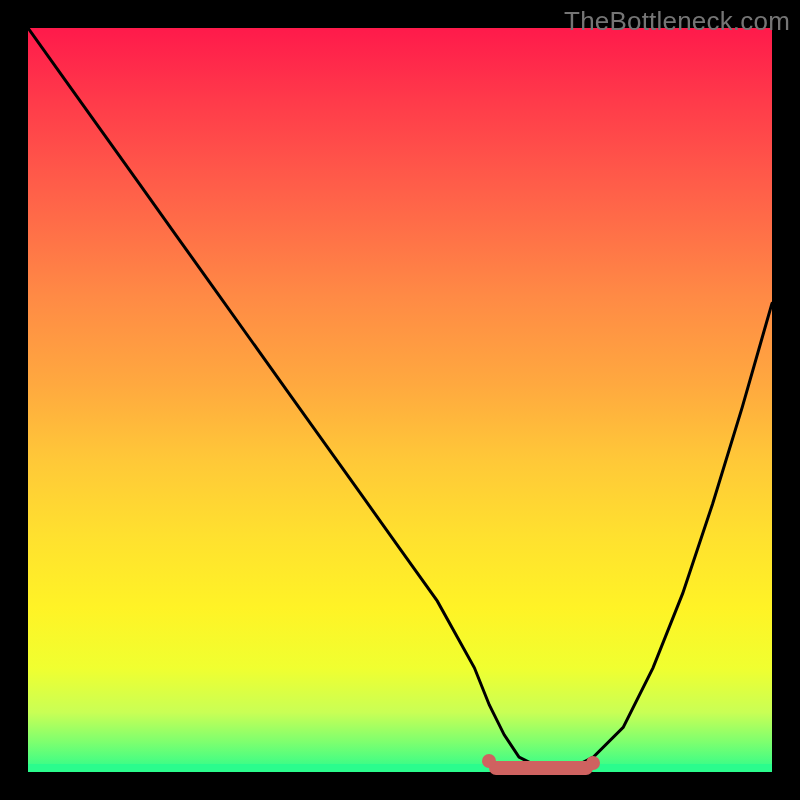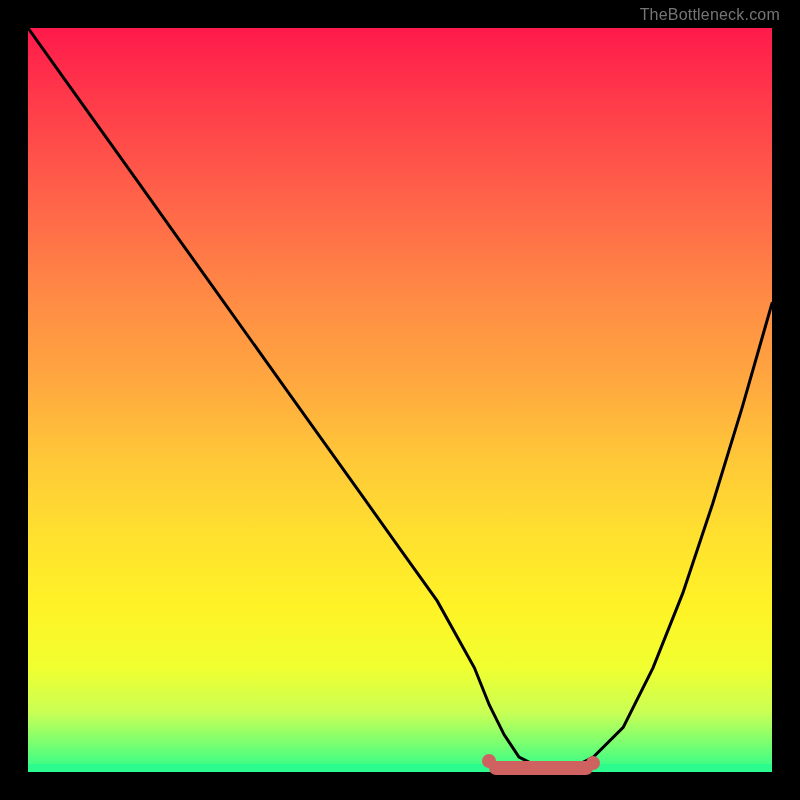--- a/index.html
+++ b/index.html
@@ -6,23 +6,23 @@
   html, body { width: 800px; height: 800px; overflow: hidden; background: #000; }
   .frame {
     position: relative;
     width: 800px;
     height: 800px;
     background: #000;
   }
   .attribution {
     position: absolute;
     top: 6px;
-    right: 20px;
+    right: 10px;
     font-family: Arial, Helvetica, sans-serif;
-    font-size: 16px;
+    font-size: 26px;
     color: #757575;
     letter-spacing: 0.2px;
     z-index: 5;
   }
   .plot {
     position: absolute;
     left: 28px;
     top: 28px;
     width: 744px;
     height: 744px;

